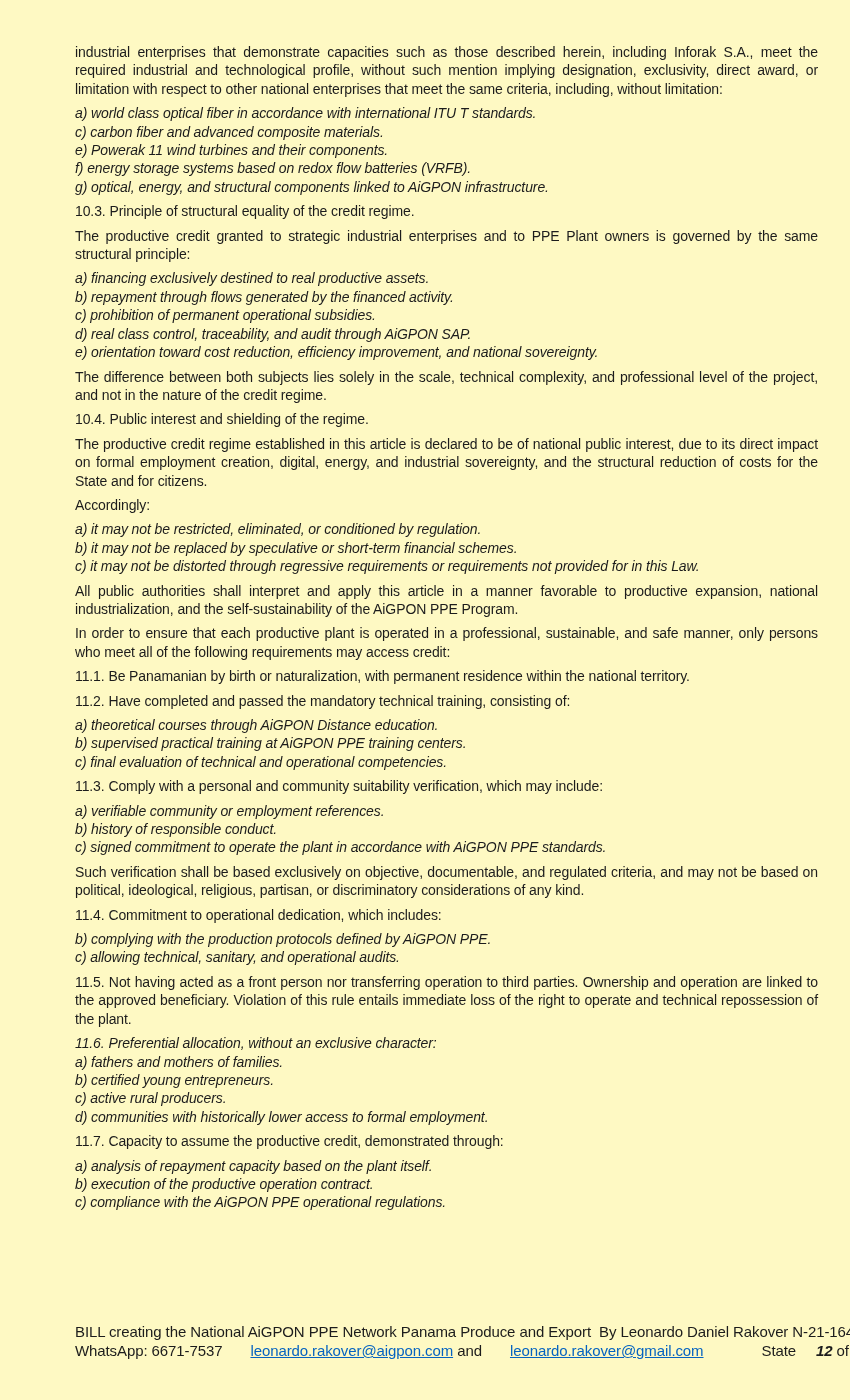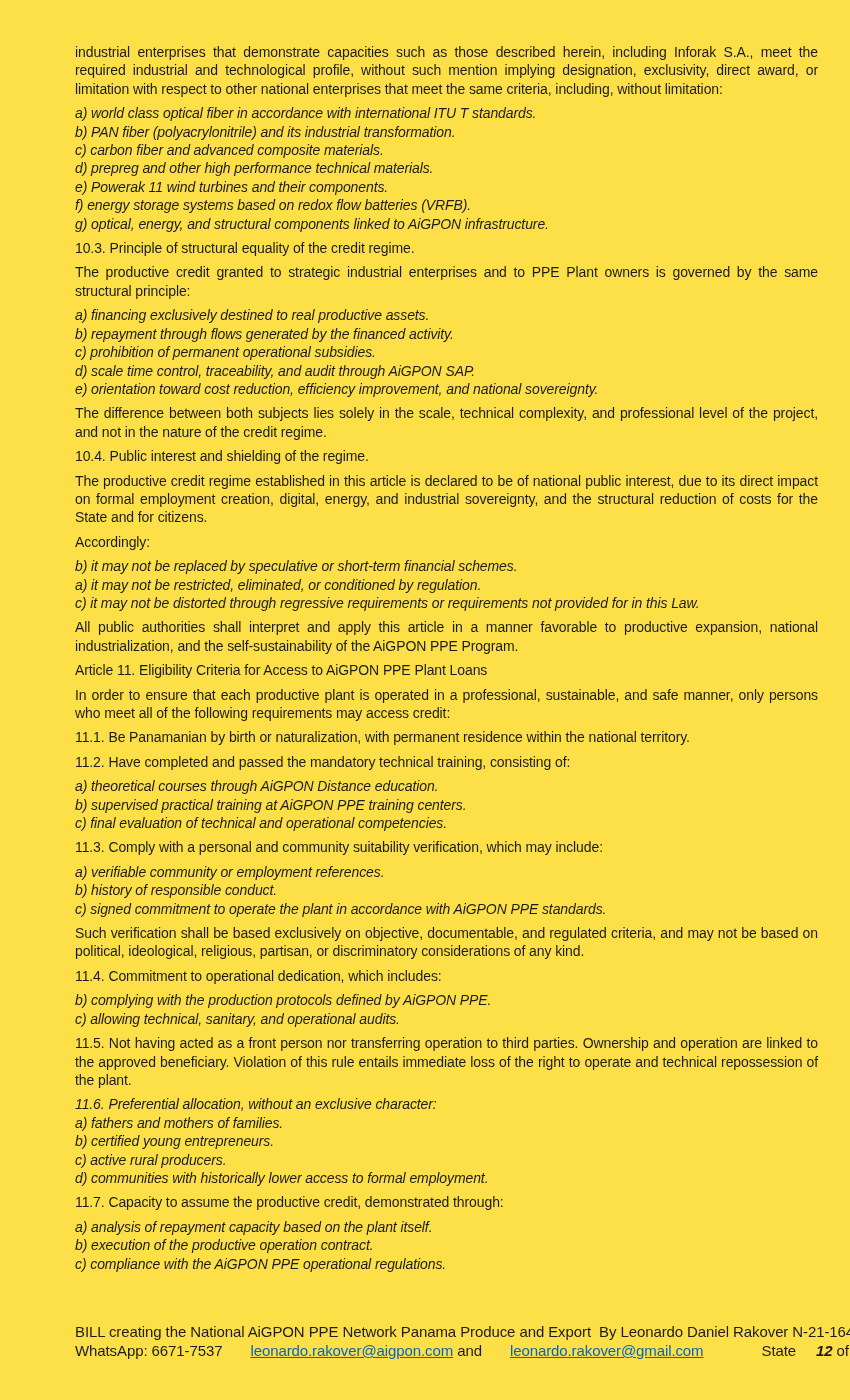--- a/index.html
+++ b/index.html
@@ -4,21 +4,21 @@
 <style>
   html, body {
     margin: 0;
     padding: 0;
     background: #ffffff;
   }
   .page {
     position: relative;
     width: 850px;
     height: 1400px;
-    background: #fde047;
+    background: #fef9c3;
     overflow: hidden;
     font-family: "Liberation Sans", "DejaVu Sans", sans-serif;
     color: #1c1c1c;
     letter-spacing: -0.1px;
   }
   .content {
     position: absolute;
     top: 43px;
     left: 75px;
     width: 743px;
@@ -63,52 +63,49 @@
 </head>
 <body>
 
 <div class="page">
   <div class="content">
 
     <p class="para">industrial enterprises that demonstrate capacities such as those described herein, including Inforak S.A., meet the required industrial and technological profile, without such mention implying designation, exclusivity, direct award, or limitation with respect to other national enterprises that meet the same criteria, including, without limitation:</p>
 
     <div class="linegroup">
       <div class="line">a) world class optical fiber in accordance with international ITU T standards.</div>
-      <div class="line">b) PAN fiber (polyacrylonitrile) and its industrial transformation.</div>
       <div class="line">c) carbon fiber and advanced composite materials.</div>
-      <div class="line">d) prepreg and other high performance technical materials.</div>
       <div class="line">e) Powerak 11 wind turbines and their components.</div>
       <div class="line">f) energy storage systems based on redox flow batteries (VRFB).</div>
       <div class="line">g) optical, energy, and structural components linked to AiGPON infrastructure.</div>
     </div>
 
     <p class="para single">10.3. Principle of structural equality of the credit regime.</p>
     <p class="para">The productive credit granted to strategic industrial enterprises and to PPE Plant owners is governed by the same structural principle:</p>
 
     <div class="linegroup">
       <div class="line">a) financing exclusively destined to real productive assets.</div>
       <div class="line">b) repayment through flows generated by the financed activity.</div>
       <div class="line">c) prohibition of permanent operational subsidies.</div>
-      <div class="line">d) scale time control, traceability, and audit through AiGPON SAP.</div>
+      <div class="line">d) real class control, traceability, and audit through AiGPON SAP.</div>
       <div class="line">e) orientation toward cost reduction, efficiency improvement, and national sovereignty.</div>
     </div>
 
     <p class="para">The difference between both subjects lies solely in the scale, technical complexity, and professional level of the project, and not in the nature of the credit regime.</p>
     <p class="para single">10.4. Public interest and shielding of the regime.</p>
     <p class="para">The productive credit regime established in this article is declared to be of national public interest, due to its direct impact on formal employment creation, digital, energy, and industrial sovereignty, and the structural reduction of costs for the State and for citizens.</p>
     <p class="para single">Accordingly:</p>
 
     <div class="linegroup">
+      <div class="line">a) it may not be restricted, eliminated, or conditioned by regulation.</div>
       <div class="line">b) it may not be replaced by speculative or short-term financial schemes.</div>
-      <div class="line">a) it may not be restricted, eliminated, or conditioned by regulation.</div>
       <div class="line">c) it may not be distorted through regressive requirements or requirements not provided for in this Law.</div>
     </div>
 
     <p class="para">All public authorities shall interpret and apply this article in a manner favorable to productive expansion, national industrialization, and the self-sustainability of the AiGPON PPE Program.</p>
-    <p class="para single">Article 11. Eligibility Criteria for Access to AiGPON PPE Plant Loans</p>
     <p class="para">In order to ensure that each productive plant is operated in a professional, sustainable, and safe manner, only persons who meet all of the following requirements may access credit:</p>
     <p class="para single">11.1. Be Panamanian by birth or naturalization, with permanent residence within the national territory.</p>
     <p class="para single">11.2. Have completed and passed the mandatory technical training, consisting of:</p>
 
     <div class="linegroup">
       <div class="line">a) theoretical courses through AiGPON Distance education.</div>
       <div class="line">b) supervised practical training at AiGPON PPE training centers.</div>
       <div class="line">c) final evaluation of technical and operational competencies.</div>
     </div>
 

